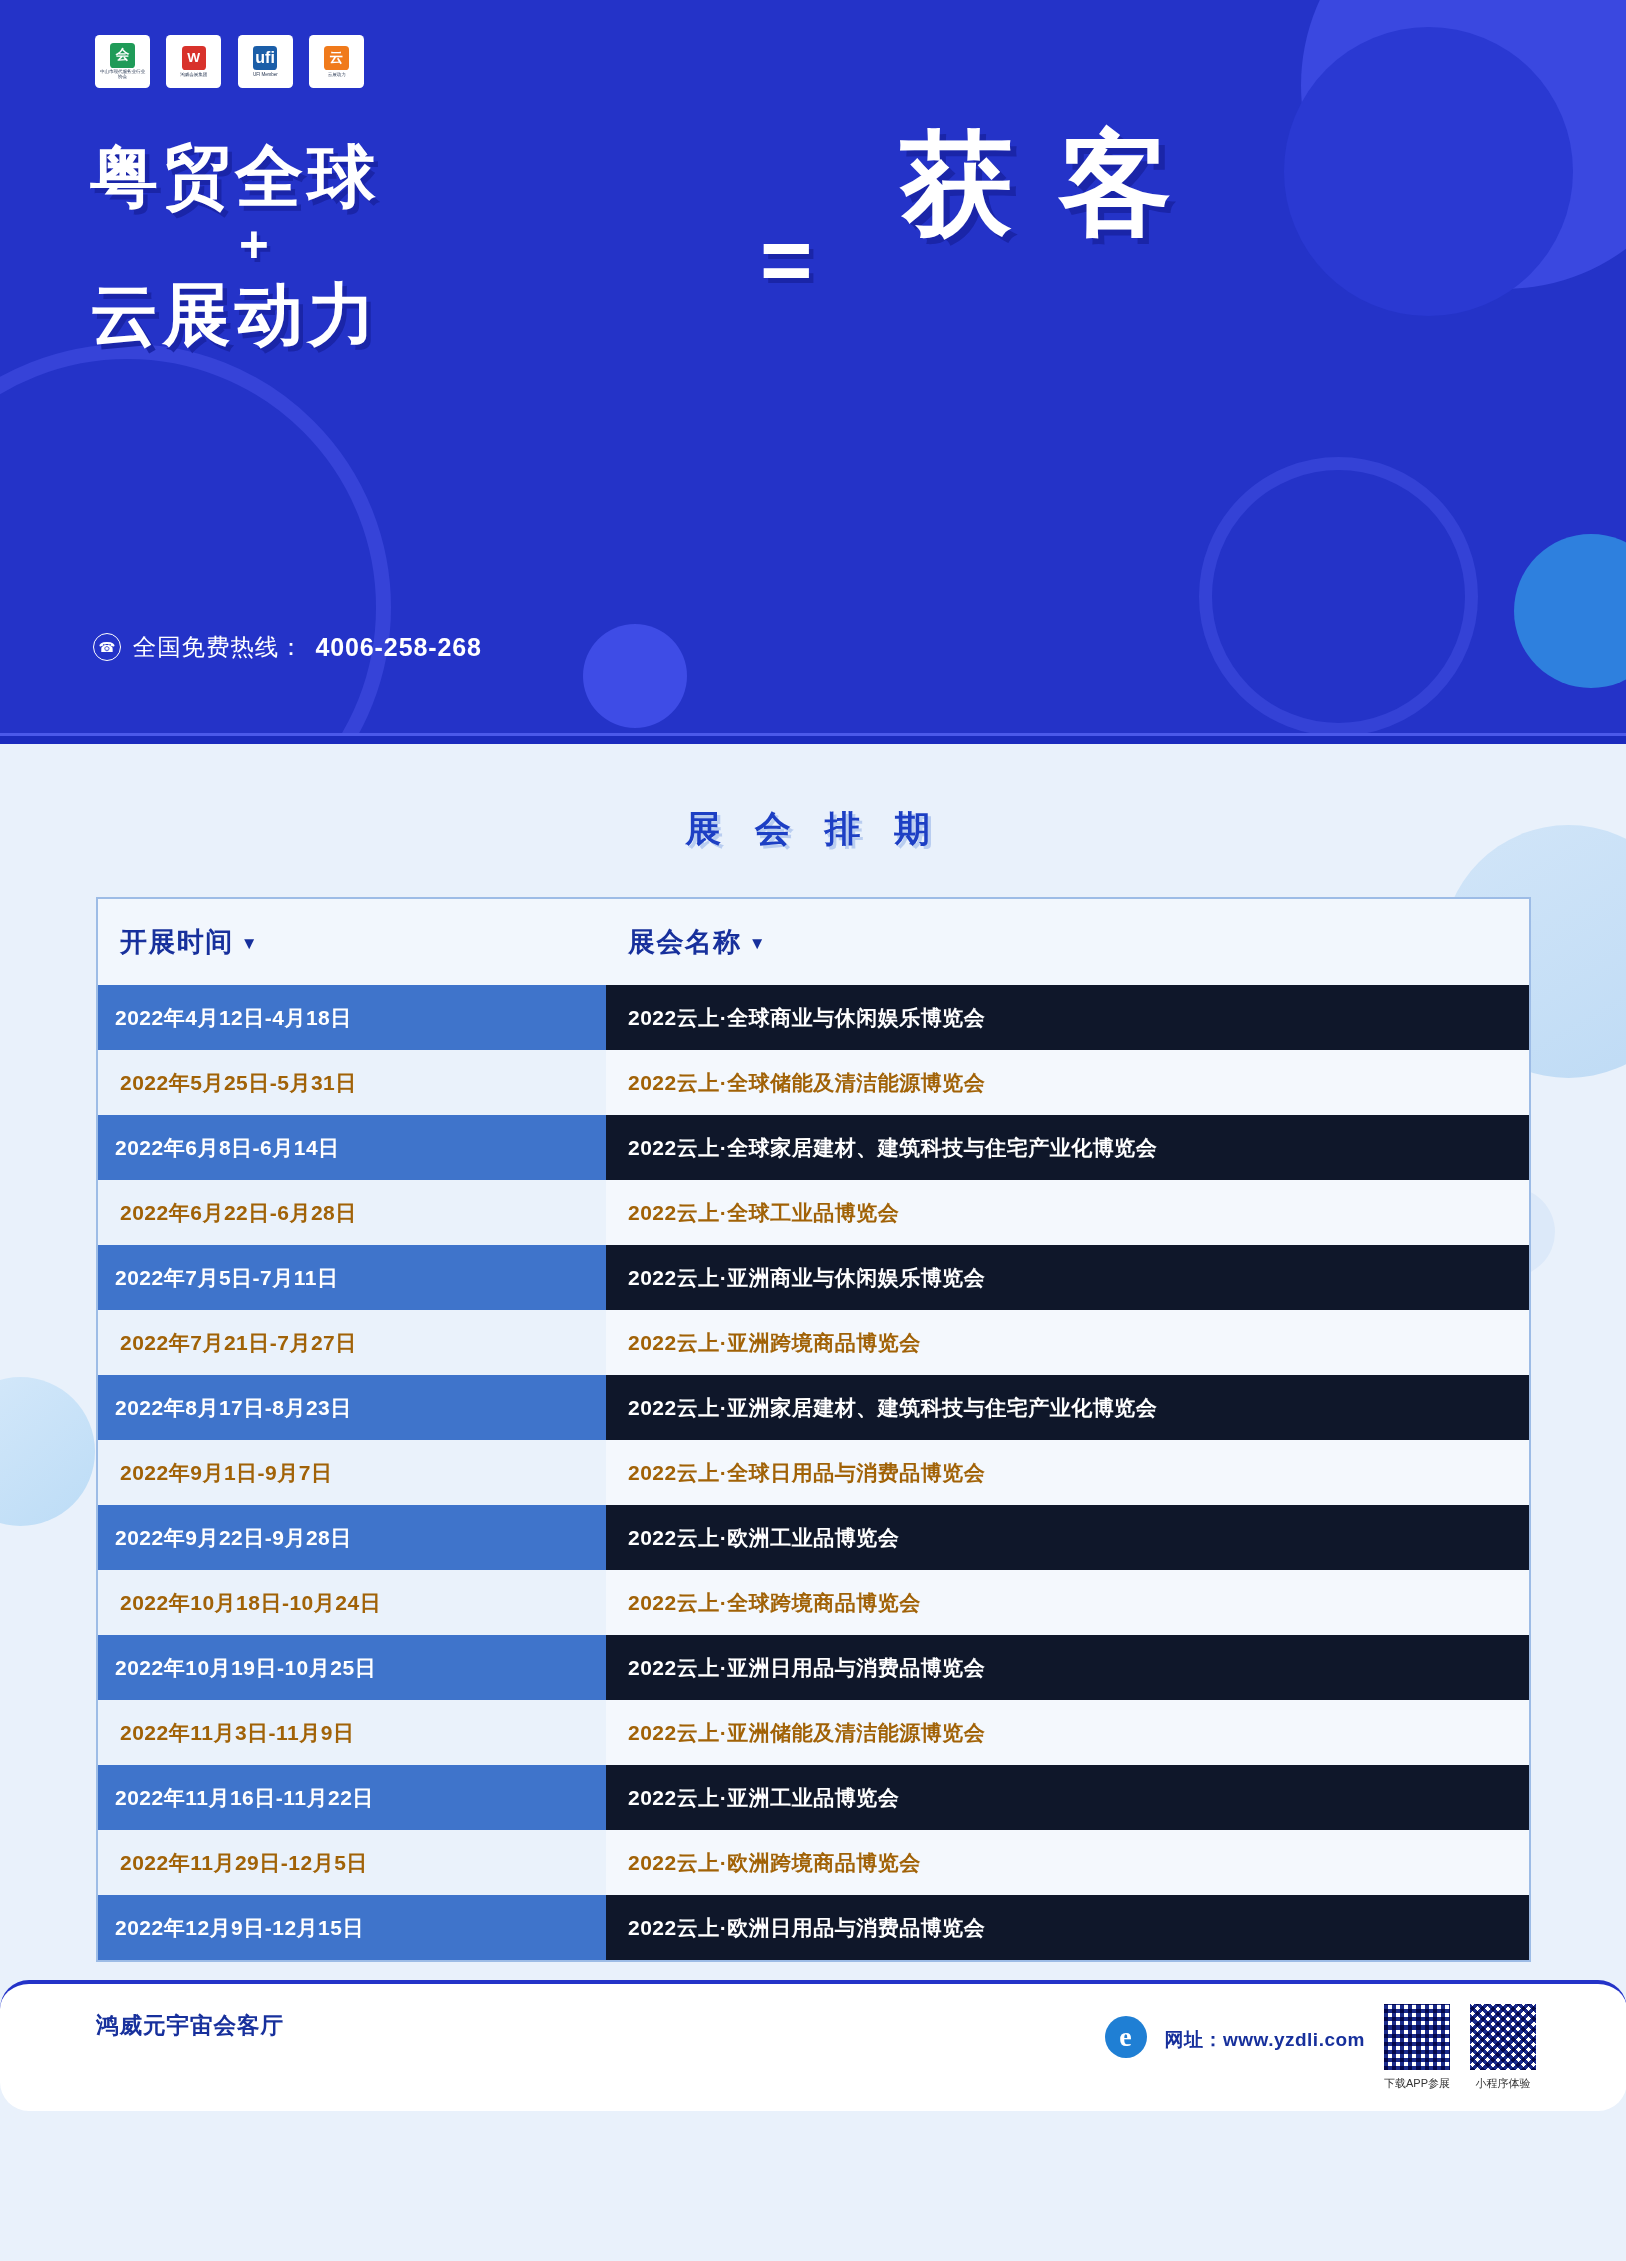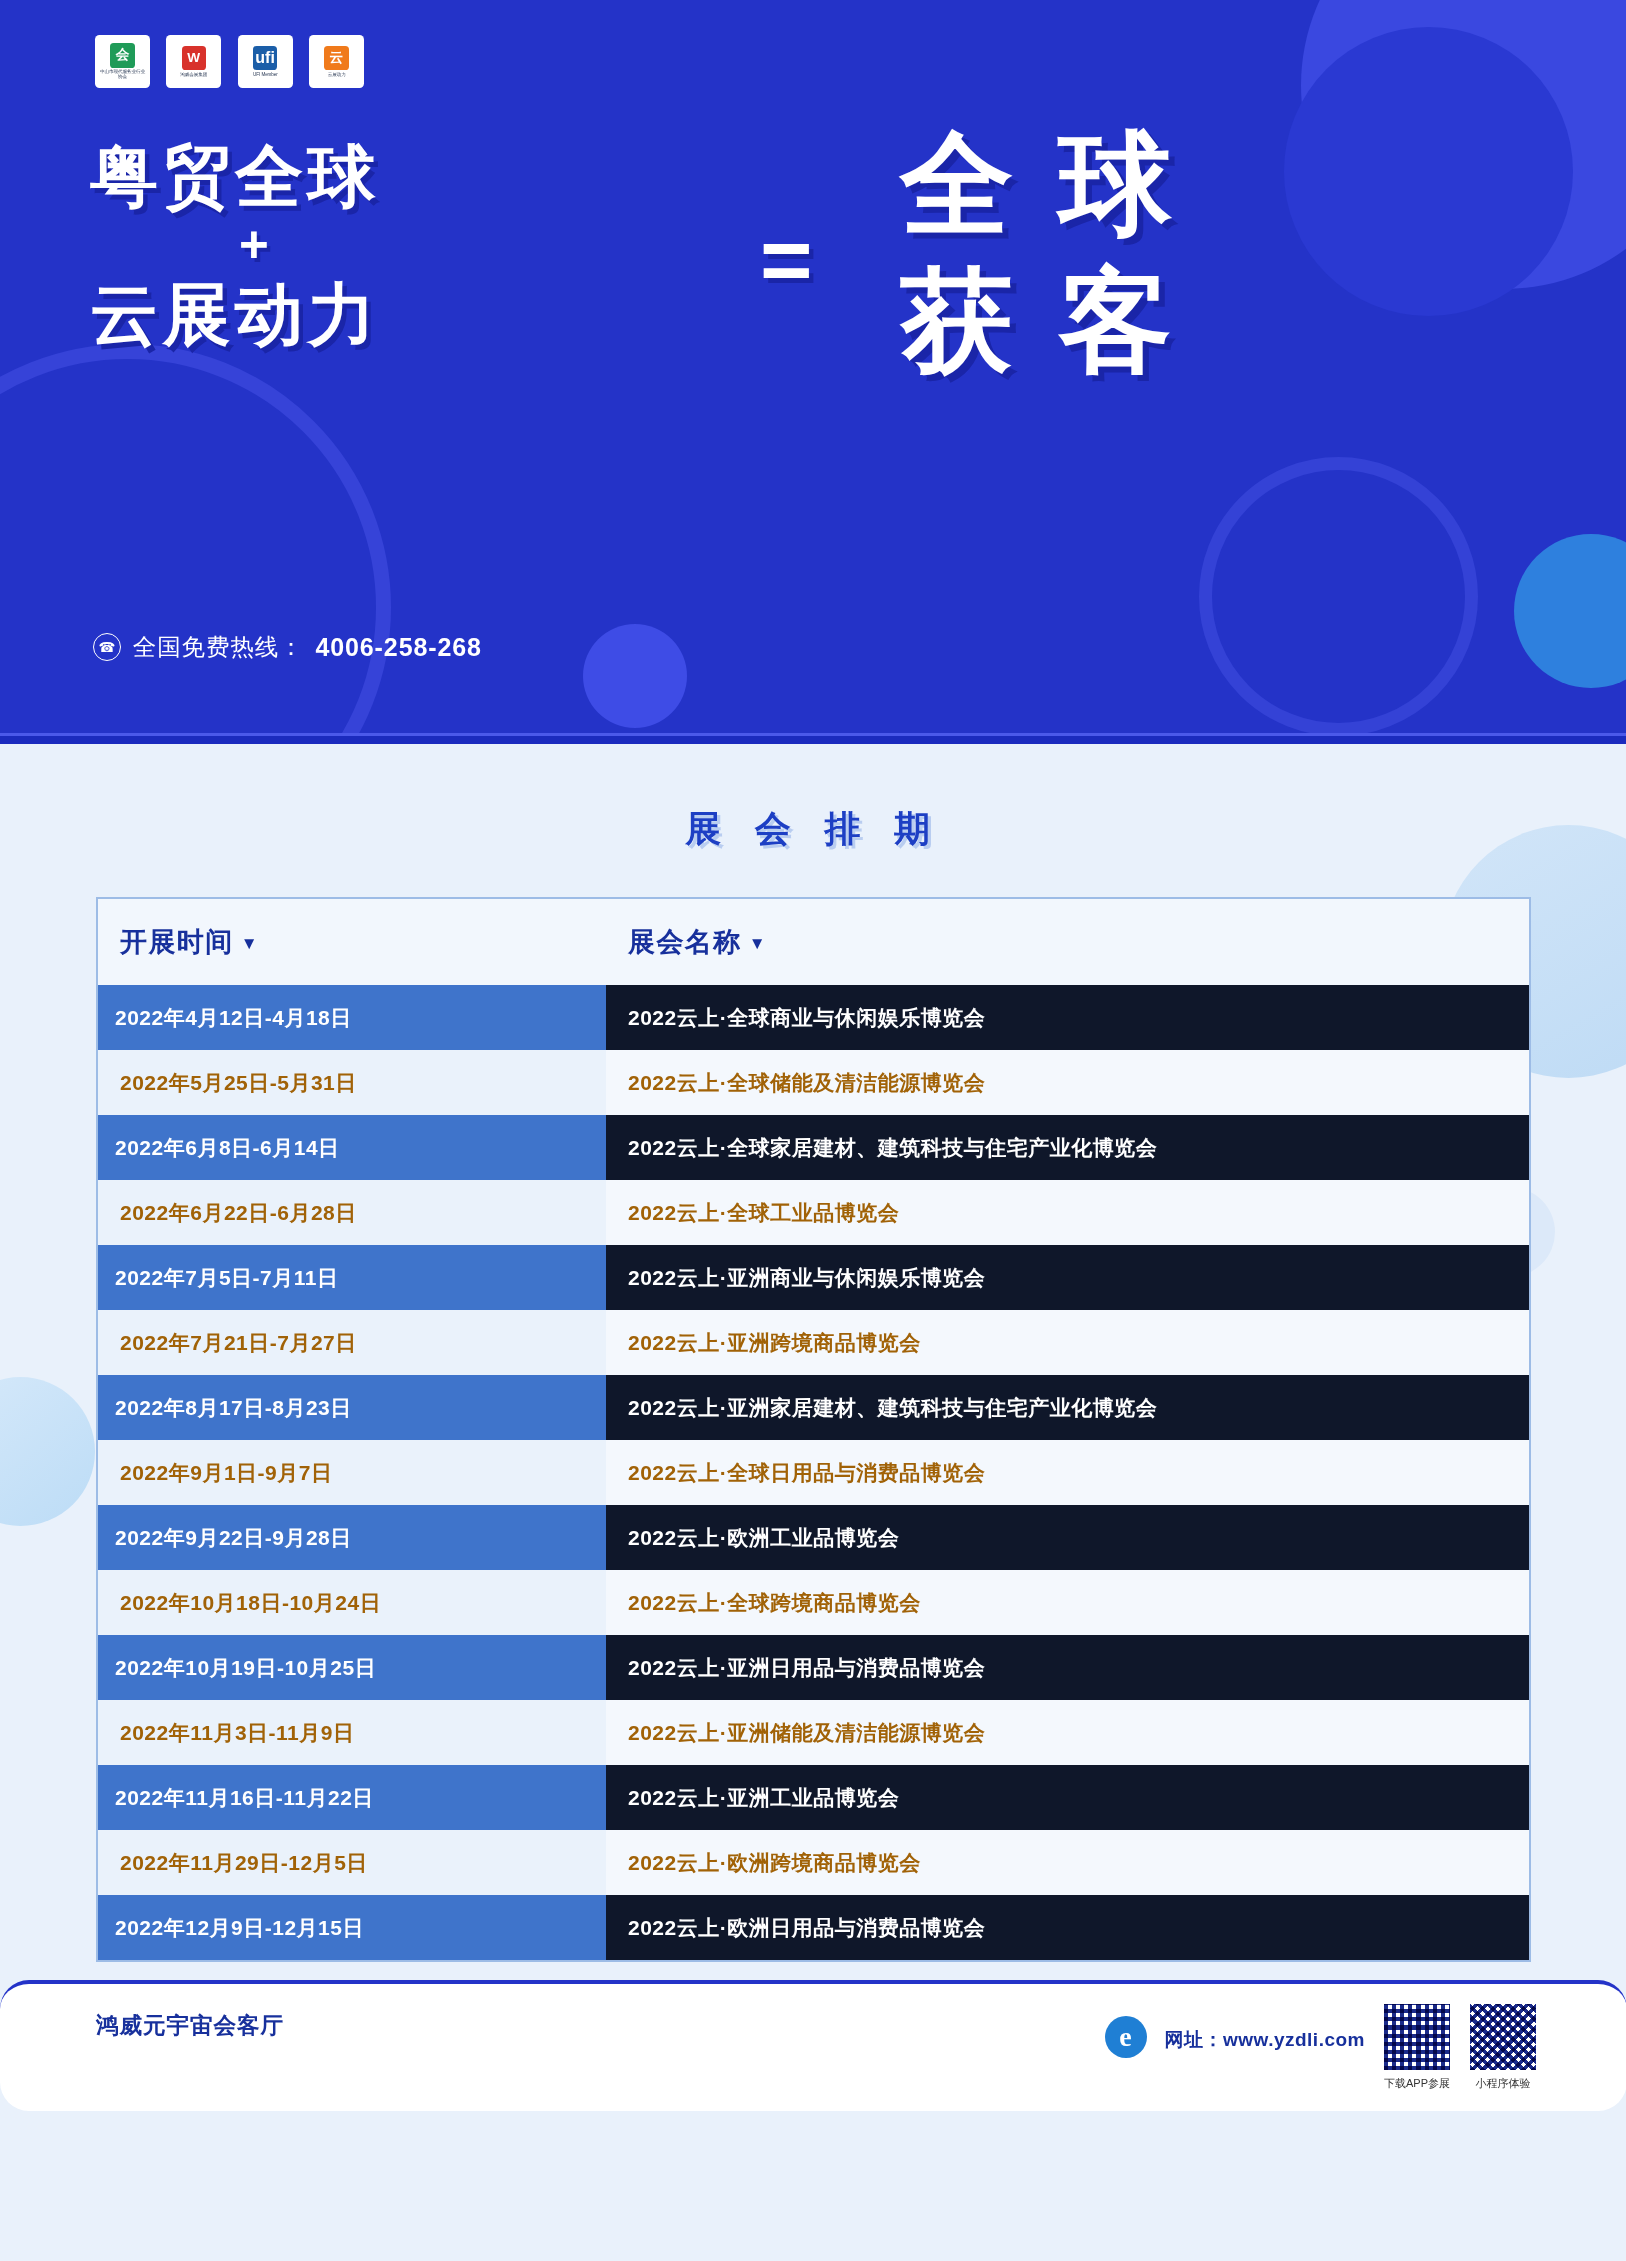--- a/index.html
+++ b/index.html
@@ -421,21 +421,20 @@
     </div>
 
     <div class="hero-title">
       <div class="title-left">
         <div class="tl-line">粤贸全球</div>
         <div class="tl-plus">+</div>
         <div class="tl-line">云展动力</div>
       </div>
       <div class="eq-sign">=</div>
       <div class="title-right">
-        <div class="tr-line">全 球</div>
         <div class="tr-line">获 客</div>
       </div>
     </div>
 
     <div class="hotline">
       <div class="phone-icon">☎</div>
       <div class="hotline-text">全国免费热线：</div>
       <div class="hotline-num">4006-258-268</div>
     </div>
 

